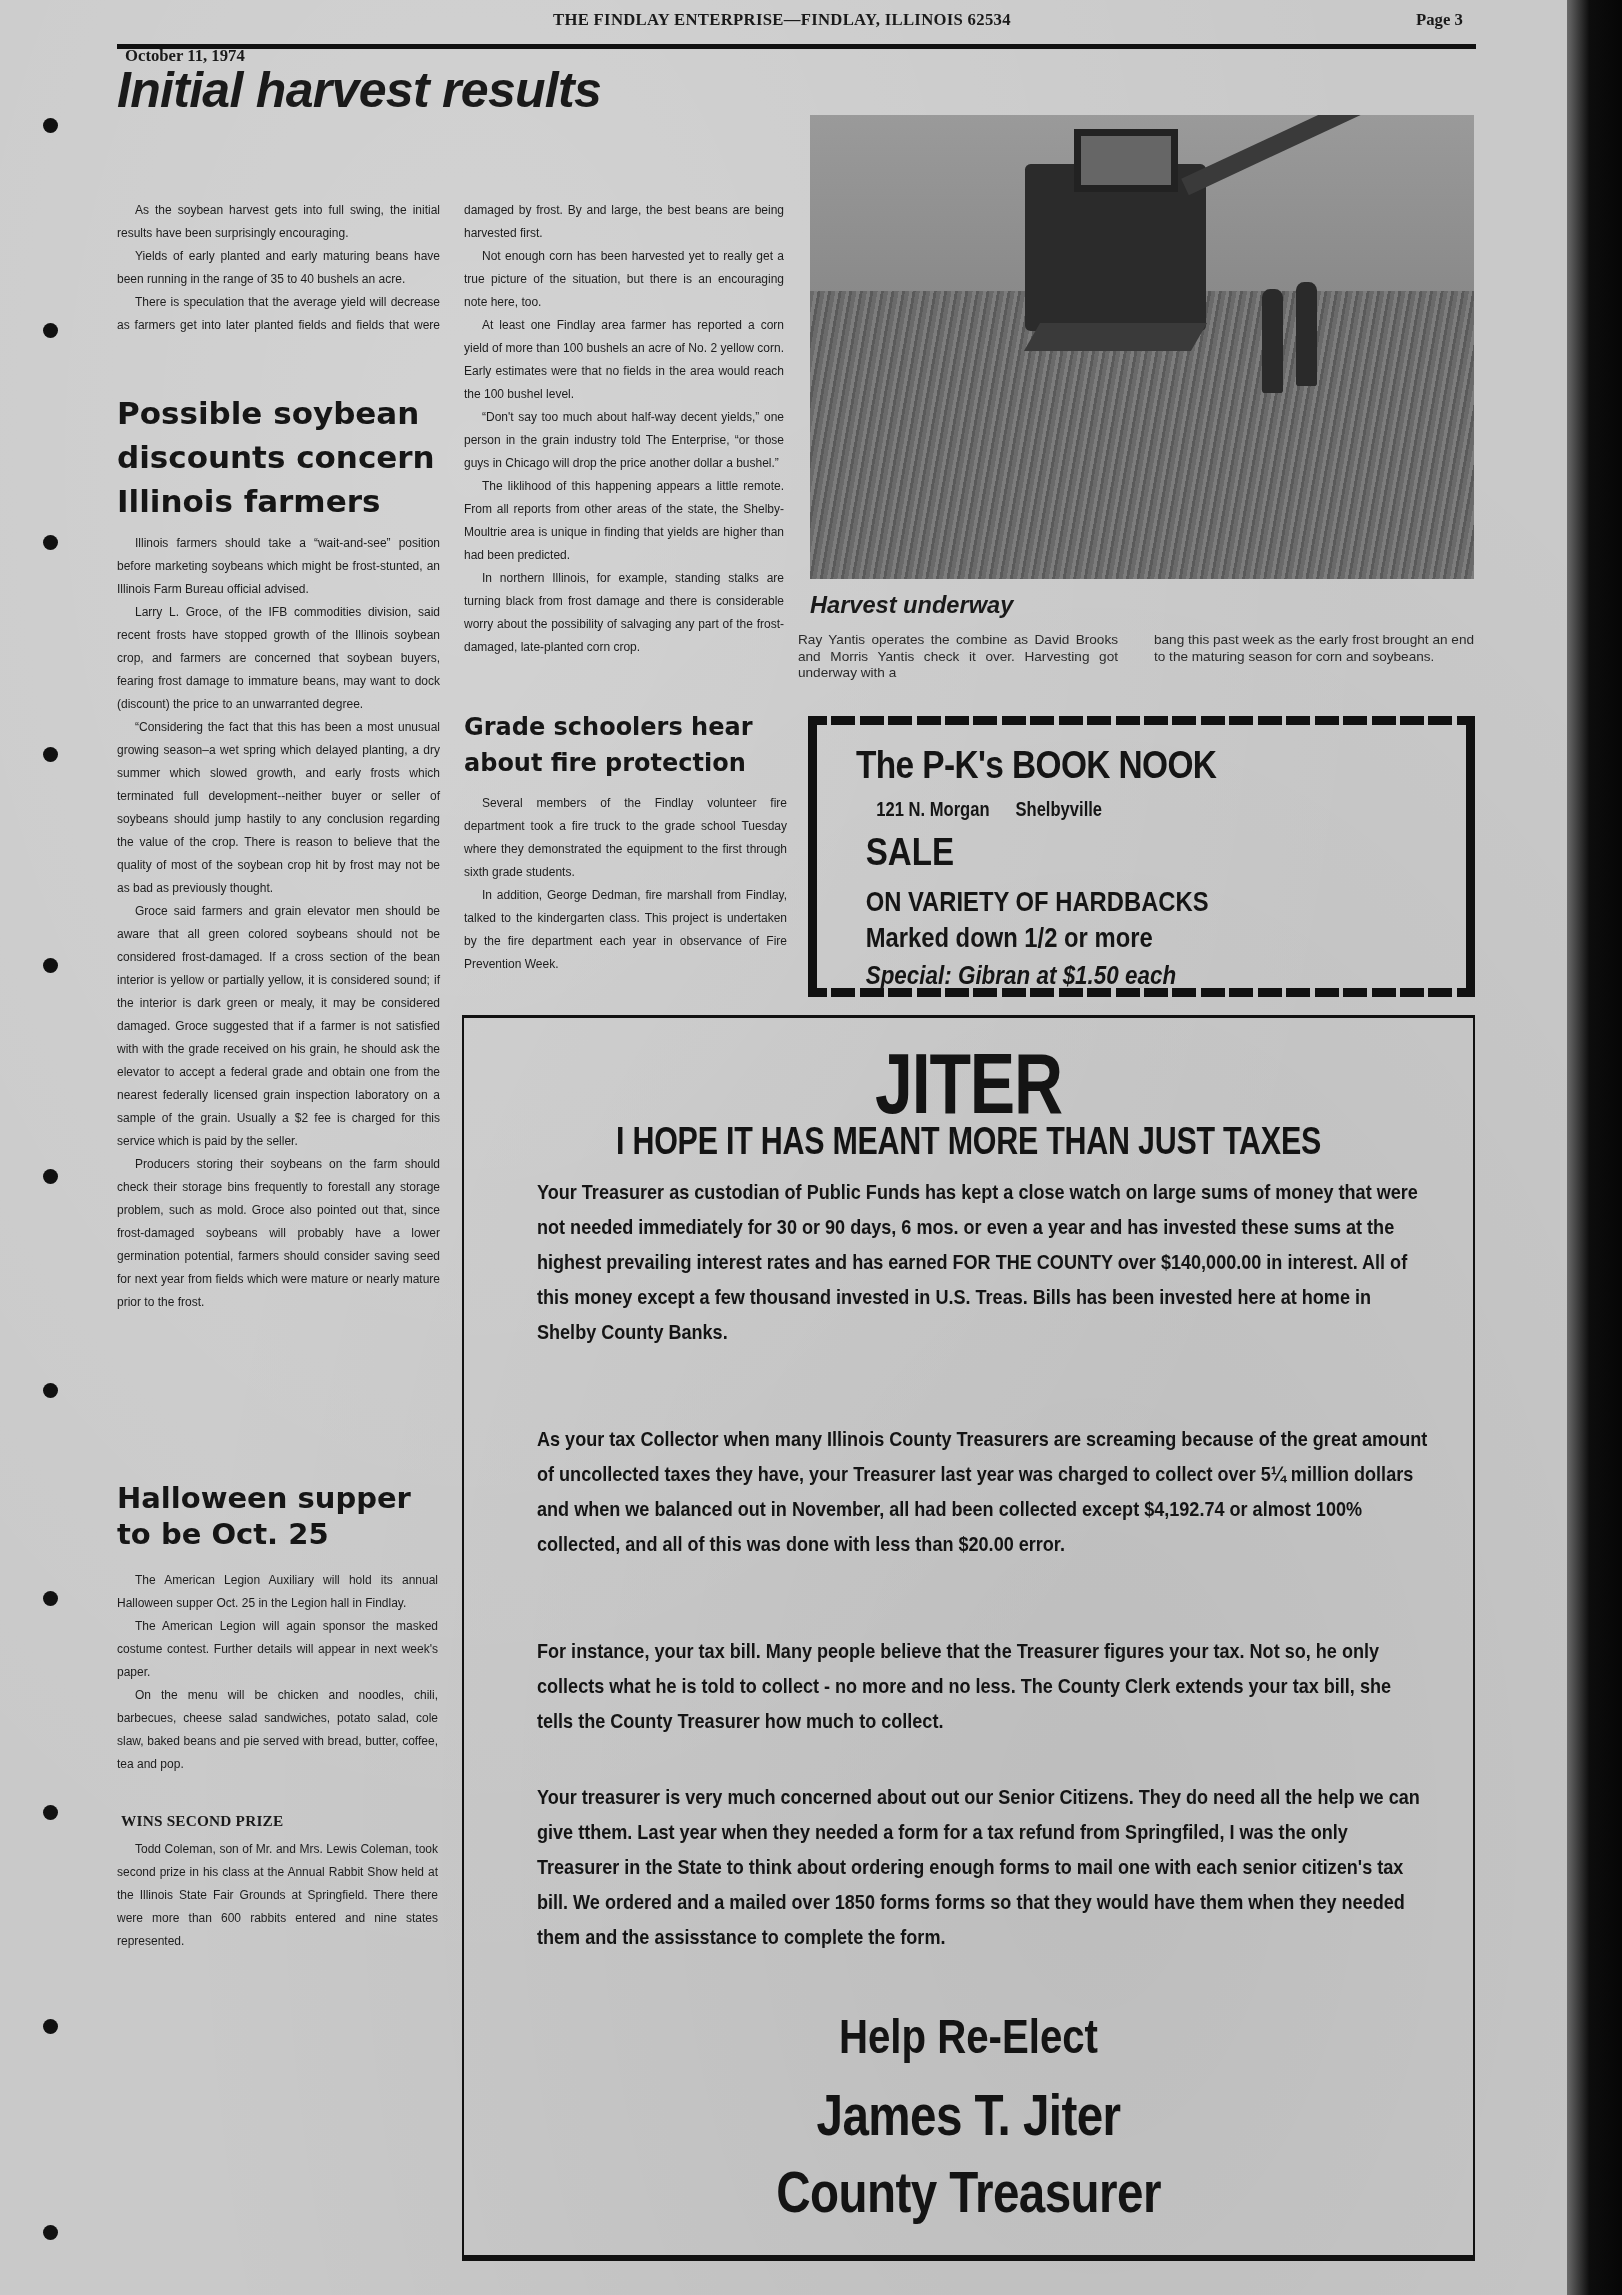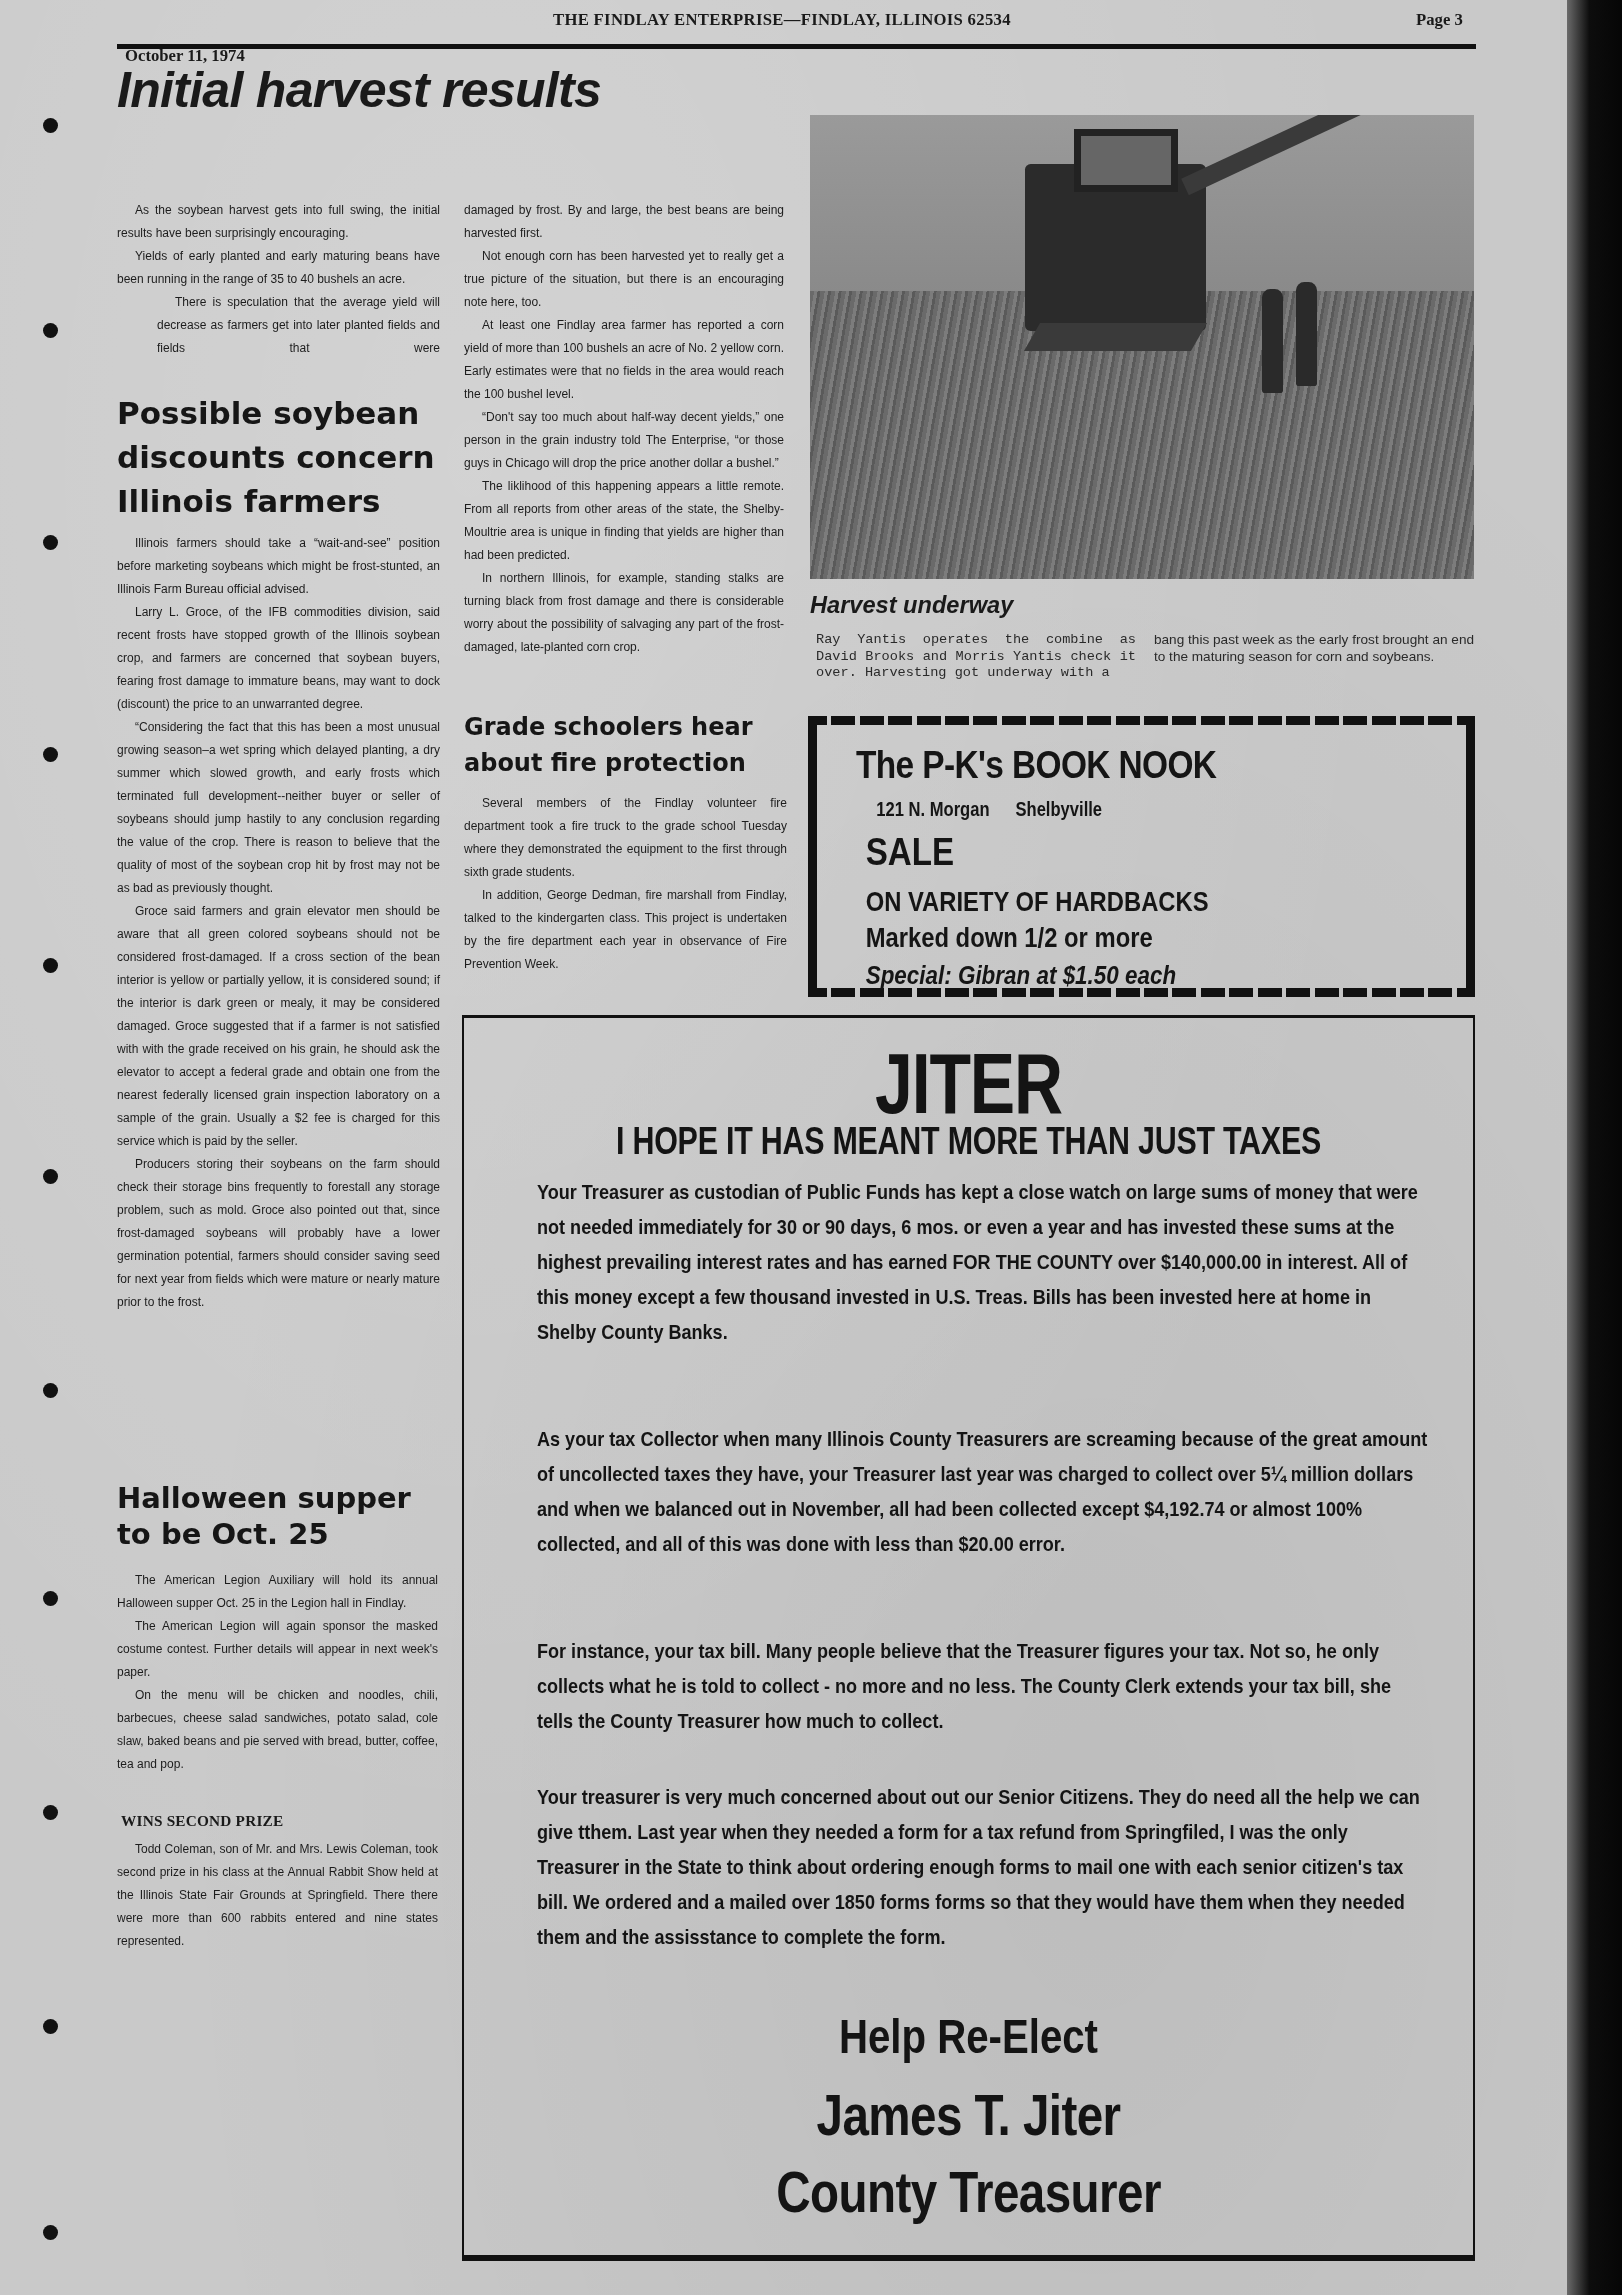--- a/index.html
+++ b/index.html
@@ -143,21 +143,21 @@
   <div class="abs masthead-page">Page 3</div>
   <div class="abs masthead-rule"></div>
 
   <div class="abs hl-main">
     <div>Initial harvest results</div>
   </div>
 
   <div class="abs body-text" style="left:117px; top:199px; width:323px;">
     <p>As the soybean harvest gets into full swing, the initial results have been surprisingly encouraging.</p>
     <p>Yields of early planted and early maturing beans have been running in the range of 35 to 40 bushels an acre.</p>
-    <p style="text-align-last: justify; margin-left: 40px;">There is speculation that the average yield will decrease as farmers get into later planted fields and fields that were</p>
+    <p style="text-align-last: justify;">There is speculation that the average yield will decrease as farmers get into later planted fields and fields that were</p>
   </div>
 
   <div class="abs body-text" style="left:464px; top:199px; width:320px;">
     <p style="text-indent:0">damaged by frost. By and large, the best beans are being harvested first.</p>
     <p>Not enough corn has been harvested yet to really get a true picture of the situation, but there is an encouraging note here, too.</p>
     <p>At least one Findlay area farmer has reported a corn yield of more than 100 bushels an acre of No. 2 yellow corn. Early estimates were that no fields in the area would reach the 100 bushel level.</p>
     <p>“Don't say too much about half-way decent yields,” one person in the grain industry told The Enterprise, “or those guys in Chicago will drop the price another dollar a bushel.”</p>
     <p>The liklihood of this happening appears a little remote. From all reports from other areas of the state, the Shelby-Moultrie area is unique in finding that yields are higher than had been predicted.</p>
     <p>In northern Illinois, for example, standing stalks are turning black from frost damage and there is considerable worry about the possibility of salvaging any part of the frost-damaged, late-planted corn crop.</p>
   </div>
@@ -195,21 +195,21 @@
     <div class="sky"></div>
     <div class="field"></div>
     <div class="combine"></div>
     <div class="cab"></div>
     <div class="auger"></div>
     <div class="header-bar"></div>
     <div class="person" style="left:452px; top:174px;"></div>
     <div class="person" style="left:486px; top:167px;"></div>
   </div>
   <div class="abs caption-title">Harvest underway</div>
-  <div class="abs caption-col" style="left:816px;font-family:Liberation Mono, monospace;">Ray Yantis operates the combine as David Brooks and Morris Yantis check it over. Harvesting got underway with a</div>
+  <div class="abs caption-col" style="left:798px;">Ray Yantis operates the combine as David Brooks and Morris Yantis check it over. Harvesting got underway with a</div>
   <div class="abs caption-col" style="left:1154px;">bang this past week as the early frost brought an end to the maturing season for corn and soybeans.</div>
 
   <div class="abs hl-sans" style="left:464px; top:709px; width:327px; font-size:24px; line-height:36px;">
     <div>Grade schoolers hear</div>
     <div>about fire protection</div>
   </div>
   <div class="abs body-text" style="left:464px; top:792px; width:323px;">
     <p>Several members of the Findlay volunteer fire department took a fire truck to the grade school Tuesday where they demonstrated the equipment to the first through sixth grade students.</p>
     <p>In addition, George Dedman, fire marshall from Findlay, talked to the kindergarten class. This project is undertaken by the fire department each year in observance of Fire Prevention Week.</p>
   </div>

